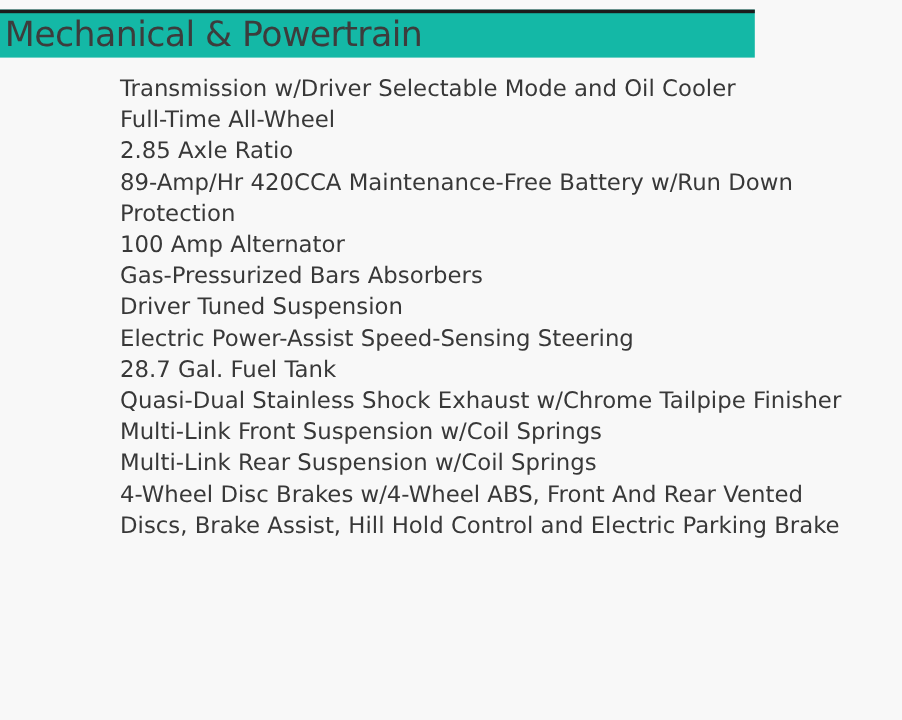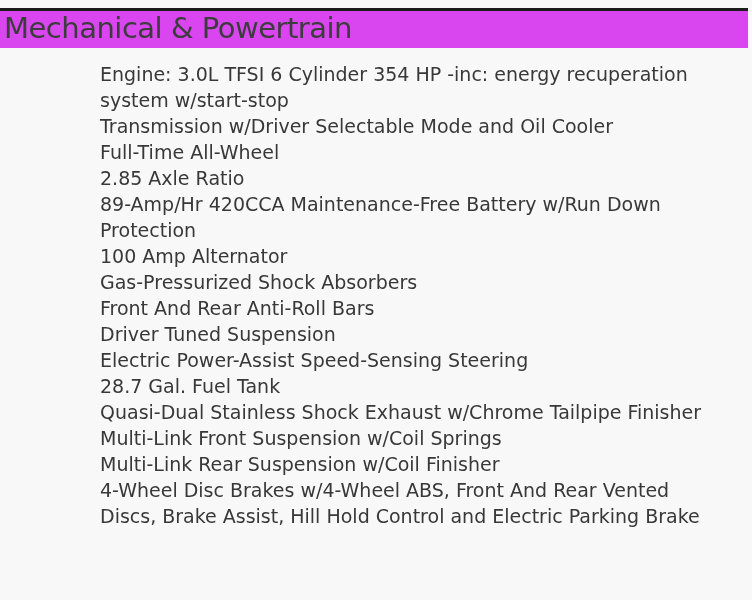--- a/index.html
+++ b/index.html
@@ -13,24 +13,24 @@
     font-family: "DejaVu Sans", "Liberation Sans", sans-serif;
     overflow: hidden;
   }
   .page {
     width: 752px;
     height: 600px;
     box-sizing: border-box;
     padding-top: 8px;
   }
   .section-header {
-    width: 748px;
+    width: 629px;
     box-sizing: border-box;
     border-top: 3px solid #1c1c1c;
-    background: #d946ef;
+    background: #14b8a6;
     padding: 1px 0 4px 4px;
   }
   .section-header h1 {
     margin: 0;
     font-size: 29px;
     line-height: 32px;
     font-weight: 400;
     color: #3c3c3c;
     letter-spacing: -0.5px;
     white-space: nowrap;
@@ -47,29 +47,27 @@
   }
 </style>
 </head>
 <body>
 
 <div class="page">
   <div class="section-header">
     <h1>Mechanical &amp; Powertrain</h1>
   </div>
   <div class="feature-list" id="feature-list">
-      <div class="feature-item">Engine: 3.0L TFSI 6 Cylinder 354 HP -inc: energy recuperation system w/start-stop</div>
       <div class="feature-item">Transmission w/Driver Selectable Mode and Oil Cooler</div>
       <div class="feature-item">Full-Time All-Wheel</div>
       <div class="feature-item">2.85 Axle Ratio</div>
       <div class="feature-item">89-Amp/Hr 420CCA Maintenance-Free Battery w/Run Down Protection</div>
       <div class="feature-item">100 Amp Alternator</div>
-      <div class="feature-item">Gas-Pressurized Shock Absorbers</div>
-      <div class="feature-item">Front And Rear Anti-Roll Bars</div>
+      <div class="feature-item">Gas-Pressurized Bars Absorbers</div>
       <div class="feature-item">Driver Tuned Suspension</div>
       <div class="feature-item">Electric Power-Assist Speed-Sensing Steering</div>
       <div class="feature-item">28.7 Gal. Fuel Tank</div>
       <div class="feature-item">Quasi-Dual Stainless Shock Exhaust w/Chrome Tailpipe Finisher</div>
       <div class="feature-item">Multi-Link Front Suspension w/Coil Springs</div>
-      <div class="feature-item">Multi-Link Rear Suspension w/Coil Finisher</div>
+      <div class="feature-item">Multi-Link Rear Suspension w/Coil Springs</div>
       <div class="feature-item">4-Wheel Disc Brakes w/4-Wheel ABS, Front And Rear Vented Discs, Brake Assist, Hill Hold Control and Electric Parking Brake</div>
     </div>
 </div>
 
 </body></html>

